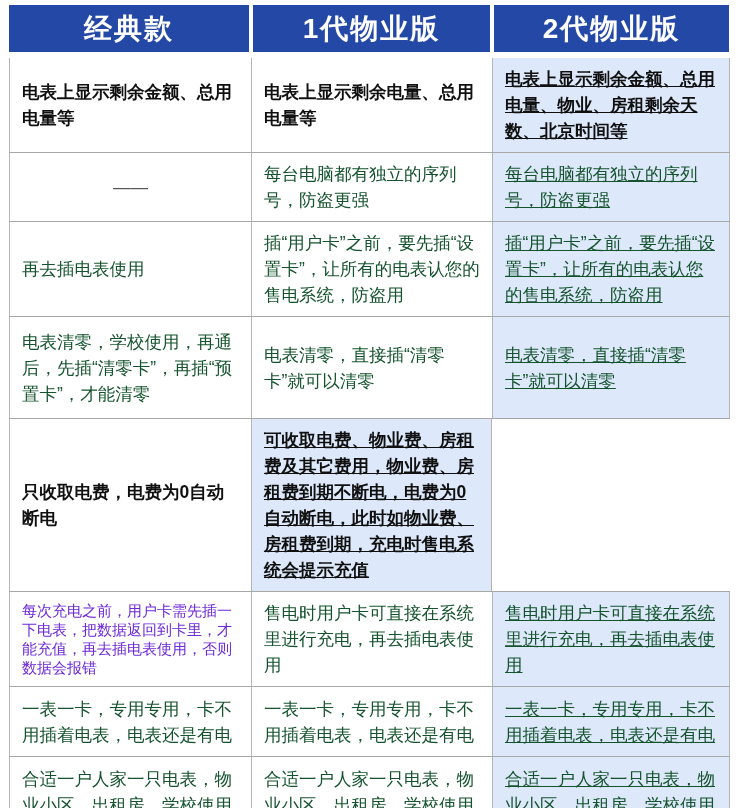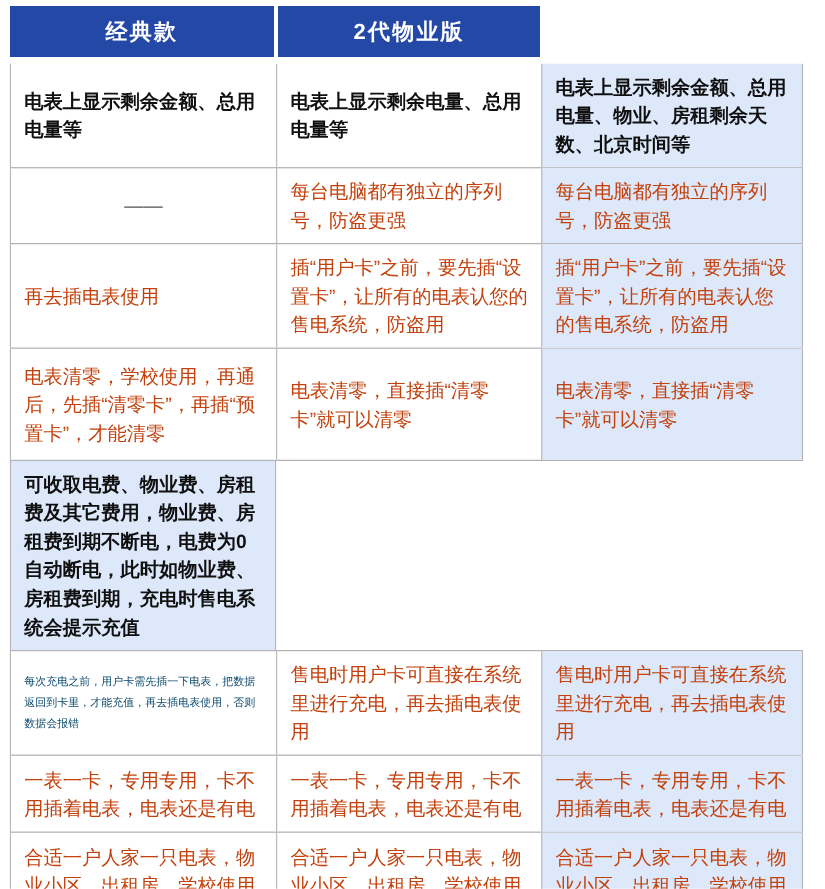--- a/index.html
+++ b/index.html
@@ -11,60 +11,64 @@
 
   
   .header-row {
     display:grid; grid-template-columns:242px 241px 238px;
     height:47px; margin-bottom:6px;
   }
   .header-cell {
     background-color:#2448a6; background-clip:content-box;
     padding:0 2px;
     display:flex; align-items:center; justify-content:center;
-    color:#ffffff; font-weight:bold; font-size:20px; letter-spacing:2px;
+    color:#ffffff; font-weight:bold; font-size:28px; letter-spacing:2px;
   }
   .header-cell:first-child { padding-left:0; }
   .header-cell:last-child  { padding-right:1px; }
 
   
   .table-body { border-bottom:2px solid #9a9a9a; }
   .row { display:grid; grid-template-columns:242px 241px 238px; }
   .row + .row { border-top:1px solid #a8a8a8; }
   .cell {
     border-left:1px solid #b5b5b5;
     padding:8px 12px;
     display:flex; align-items:center;
-    font-size:17.5px; line-height:26px; color:#c2410c;
+    font-size:17.5px; line-height:26px; color:#14532d;
     word-break:break-all;
   }
   .row .cell:last-child {
     border-right:1px solid #b5b5b5;
     background:#dde8fa;
+    text-decoration:underline;
   }
   .bold .cell { font-weight:bold; color:#101010; }
   .center { justify-content:center; color:#555555; }
   .small {
-    font-size:10px; line-height:19px;
-    font-weight:normal; color:#0c4a6e;
+    font-size:15px; line-height:19px;
+    font-weight:normal; color:#6d28d9;
   }
 
   
   .r1{min-height:93px} .r2{min-height:60px} .r3{min-height:93px}
   .r4{min-height:101px} .r5{min-height:167px} .r6{min-height:63px}
   .r7{min-height:69px} .r8{min-height:70px}
 </style>
 </head>
 <body>
 
 <div class="comparison-table">
 
   <div class="header-row">
     <div class="header-cell">
       <span>经典款</span>
+    </div>
+    <div class="header-cell">
+      <span>1代物业版</span>
     </div>
     <div class="header-cell">
       <span>2代物业版</span>
     </div>
   </div>
 
   <div class="table-body">
 
     <div class="row bold r1">
       <div class="cell">电表上显示剩余金额、总用电量等</div>
@@ -84,20 +88,21 @@
       <div class="cell">插“用户卡”之前，要先插“设置卡”，让所有的电表认您的售电系统，防盗用</div>
     </div>
 
     <div class="row r4">
       <div class="cell">电表清零，学校使用，再通后，先插“清零卡”，再插“预置卡”，才能清零</div>
       <div class="cell">电表清零，直接插“清零卡”就可以清零</div>
       <div class="cell">电表清零，直接插“清零卡”就可以清零</div>
     </div>
 
     <div class="row bold r5">
+      <div class="cell">只收取电费，电费为0自动断电</div>
       <div class="cell">可收取电费、物业费、房租费及其它费用，物业费、房租费到期不断电，电费为0自动断电，此时如物业费、房租费到期，充电时售电系统会提示充值</div>
     </div>
 
     <div class="row r6">
       <div class="cell small">每次充电之前，用户卡需先插一下电表，把数据返回到卡里，才能充值，再去插电表使用，否则数据会报错</div>
       <div class="cell">售电时用户卡可直接在系统里进行充电，再去插电表使用</div>
       <div class="cell">售电时用户卡可直接在系统里进行充电，再去插电表使用</div>
     </div>
 
     <div class="row r7">

